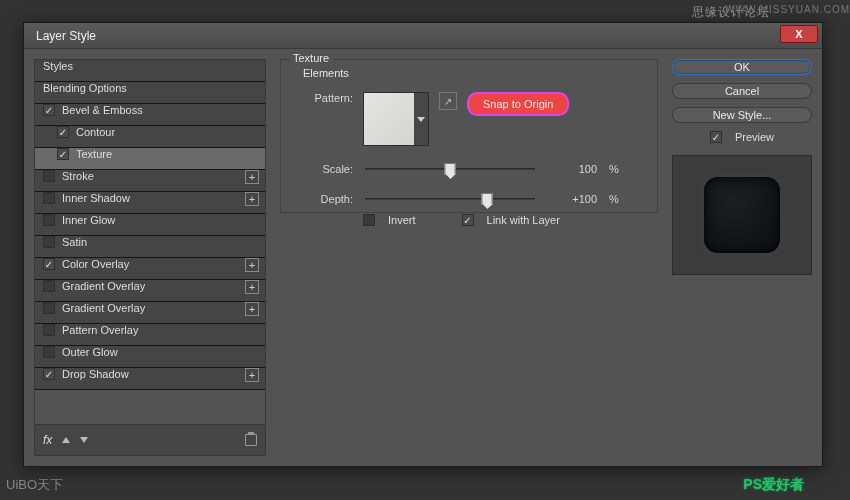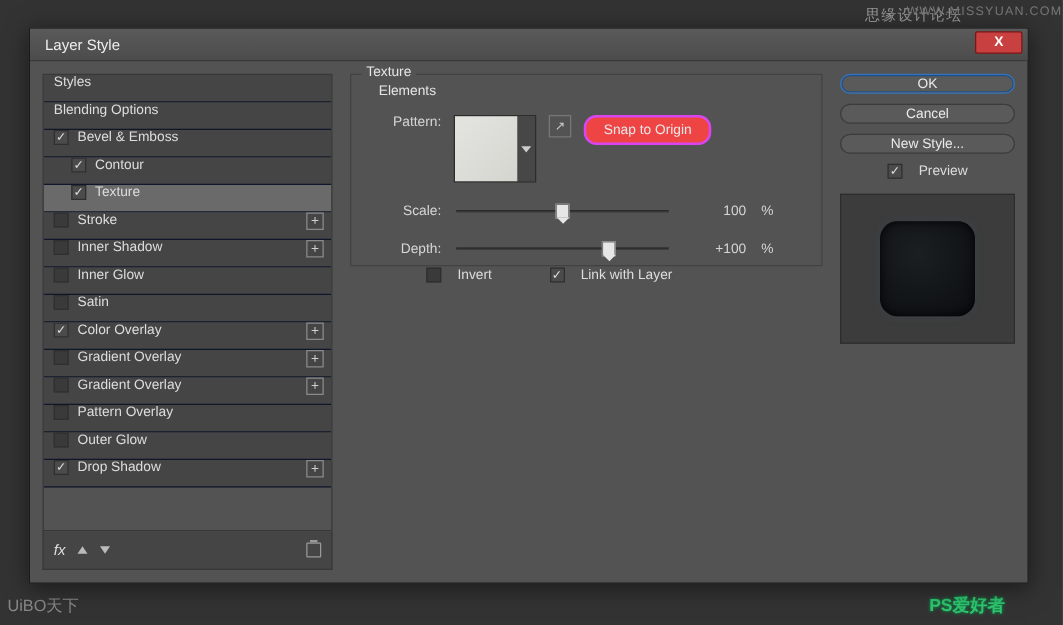--- a/index.html
+++ b/index.html
@@ -44,21 +44,21 @@
 .snap-icon{width:18px;height:18px;border:1px solid #777;display:flex;align-items:center;justify-content:center}
 .snap-icon::after{content:"↗";font-size:10px;color:#ccc}
 .btn{background:#ef4444;border:2px solid #d946ef;border-radius:10px;padding:4px 14px;color:#e8e8e8;text-align:center;cursor:default}
 .slider-row{display:flex;align-items:center;gap:12px;margin-top:16px}
 .slider{position:relative;width:170px;height:14px}
 .slider-track{position:absolute;top:6px;left:0;right:0;height:2px;background:#3c3c3c;border-top:1px solid #2a2a2a}
 .slider-thumb{position:absolute;top:1px;width:11px;height:12px;background:#e6e6e6;border:1px solid #777;transform:translateX(-50%)}
 .slider-thumb::after{content:"";position:absolute;left:50%;bottom:-5px;transform:translateX(-50%);border-left:5px solid transparent;border-right:5px solid transparent;border-top:5px solid #e6e6e6}
 .val{width:50px;color:#d6d6d6;text-align:right}
 .pct{width:20px;color:#d6d6d6}
-.cb-row{display:flex;align-items:center;gap:6px;margin-top:8px;margin-left:44px}
+.cb-row{display:flex;align-items:center;gap:6px;margin-top:8px;margin-left:66px}
 .cb-row .gap{width:34px}
 .right-col{width:140px;display:flex;flex-direction:column;gap:8px;align-items:stretch}
 .rbtn{height:16px;border-radius:12px;background:#5a5a5a;border:1px solid #3b3b3b;display:flex;align-items:center;justify-content:center;color:#e9e9e9}
 .rbtn.primary{border:1px solid #3673b9;box-shadow:0 0 0 1px #1f4f86 inset}
 .preview-row{display:flex;align-items:center;justify-content:center;gap:6px;margin-top:0}
 .preview-box{margin-top:4px;width:140px;height:120px;background:#3c3c3c;border:1px solid #2c2c2c;display:flex;align-items:center;justify-content:center}
 .preview-inner{width:76px;height:76px;border-radius:14px;background:radial-gradient(circle at 40% 35%,#1b1f22,#0b0d0f);box-shadow:inset 0 0 8px #000,0 0 8px rgba(60,110,150,.15)}
 </style>
 </head>
 <body>

